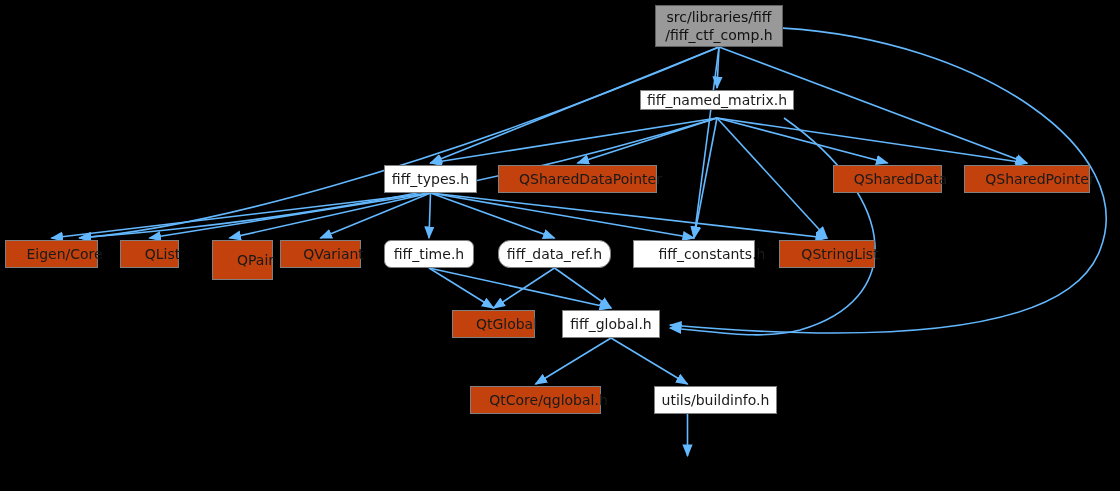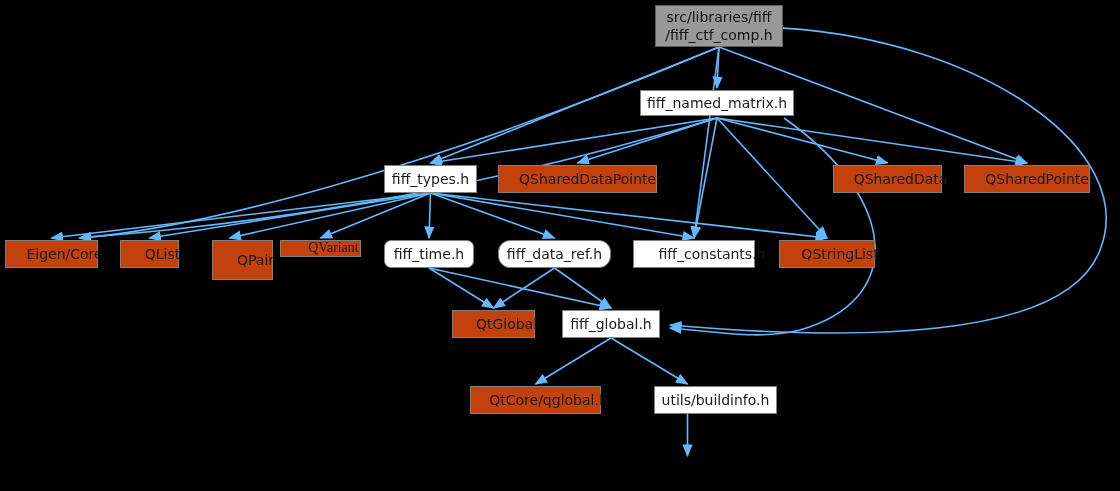--- a/index.html
+++ b/index.html
@@ -51,29 +51,29 @@
         <path d="M 554.5 268 L 493.5 308" fill="none" stroke="#63b8ff" stroke-width="1.6" marker-end="url(#ah)"></path>
         <path d="M 554.5 268 L 611 308" fill="none" stroke="#63b8ff" stroke-width="1.6" marker-end="url(#ah)"></path>
         <path d="M 611 338 L 535.5 384" fill="none" stroke="#63b8ff" stroke-width="1.6" marker-end="url(#ah)"></path>
         <path d="M 611 338 L 687.5 384" fill="none" stroke="#63b8ff" stroke-width="1.6" marker-end="url(#ah)"></path>
         <path d="M 687.5 414 L 687.5 456" fill="none" stroke="#63b8ff" stroke-width="1.6" marker-end="url(#ah)"></path>
       </g>
   </svg>
   <div id="node-layer">
       <div class="node root" style="left: 655px; top: 5px; width: 128px; height: 42px;">src/libraries/fiff
 /fiff_ctf_comp.h</div>
-      <div class="node local" style="left: 640px; top: 90px; width: 154px; height: 26px;">fiff_named_matrix.h</div>
+      <div class="node local" style="left: 640px; top: 90px; width: 154px; height: 20px;">fiff_named_matrix.h</div>
       <div class="node local" style="left: 384px; top: 165px; width: 93px; height: 28px;">fiff_types.h</div>
       <div class="node ext" style="left: 498px; top: 165px; width: 159px; height: 28px;">QSharedDataPointer</div>
       <div class="node ext" style="left: 833px; top: 165px; width: 109px; height: 28px;">QSharedData</div>
       <div class="node ext" style="left: 964px; top: 165px; width: 126px; height: 28px;">QSharedPointer</div>
       <div class="node ext" style="left: 5px; top: 240px; width: 93px; height: 28px;">Eigen/Core</div>
       <div class="node ext" style="left: 120px; top: 240px; width: 59px; height: 28px;">QList</div>
       <div class="node ext" style="left: 212px; top: 240px; width: 61px; height: 40px;">QPair</div>
-      <div class="node ext" style="left: 280px; top: 240px; width: 81px; height: 17px; font-family: Liberation Serif, serif;">QVariant</div>
+      <div class="node ext" style="left: 280px; top: 240px; width: 81px; height: 28px;">QVariant</div>
       <div class="node local" style="left: 384px; top: 240px; width: 90px; height: 28px; border-radius: 7px;">fiff_time.h</div>
       <div class="node local" style="left: 498px; top: 240px; width: 113px; height: 28px; border-radius: 12px;">fiff_data_ref.h</div>
       <div class="node local" style="left: 633px; top: 240px; width: 122px; height: 28px; padding-left: 36px;">fiff_constants.h</div>
       <div class="node ext" style="left: 779px; top: 240px; width: 96px; height: 28px;">QStringList</div>
       <div class="node ext" style="left: 452px; top: 310px; width: 83px; height: 28px;">QtGlobal</div>
       <div class="node local" style="left: 562px; top: 310px; width: 98px; height: 28px;">fiff_global.h</div>
       <div class="node ext" style="left: 470px; top: 386px; width: 131px; height: 28px;">QtCore/qglobal.h</div>
       <div class="node local" style="left: 626px; top: 386px; width: 123px; height: 28px; margin-left: 28px;">utils/buildinfo.h</div>
       <div class="node ext" style="left: 648px; top: 458px; width: 79px; height: 28px; margin-top: 36px;">cstring</div>
     </div>

